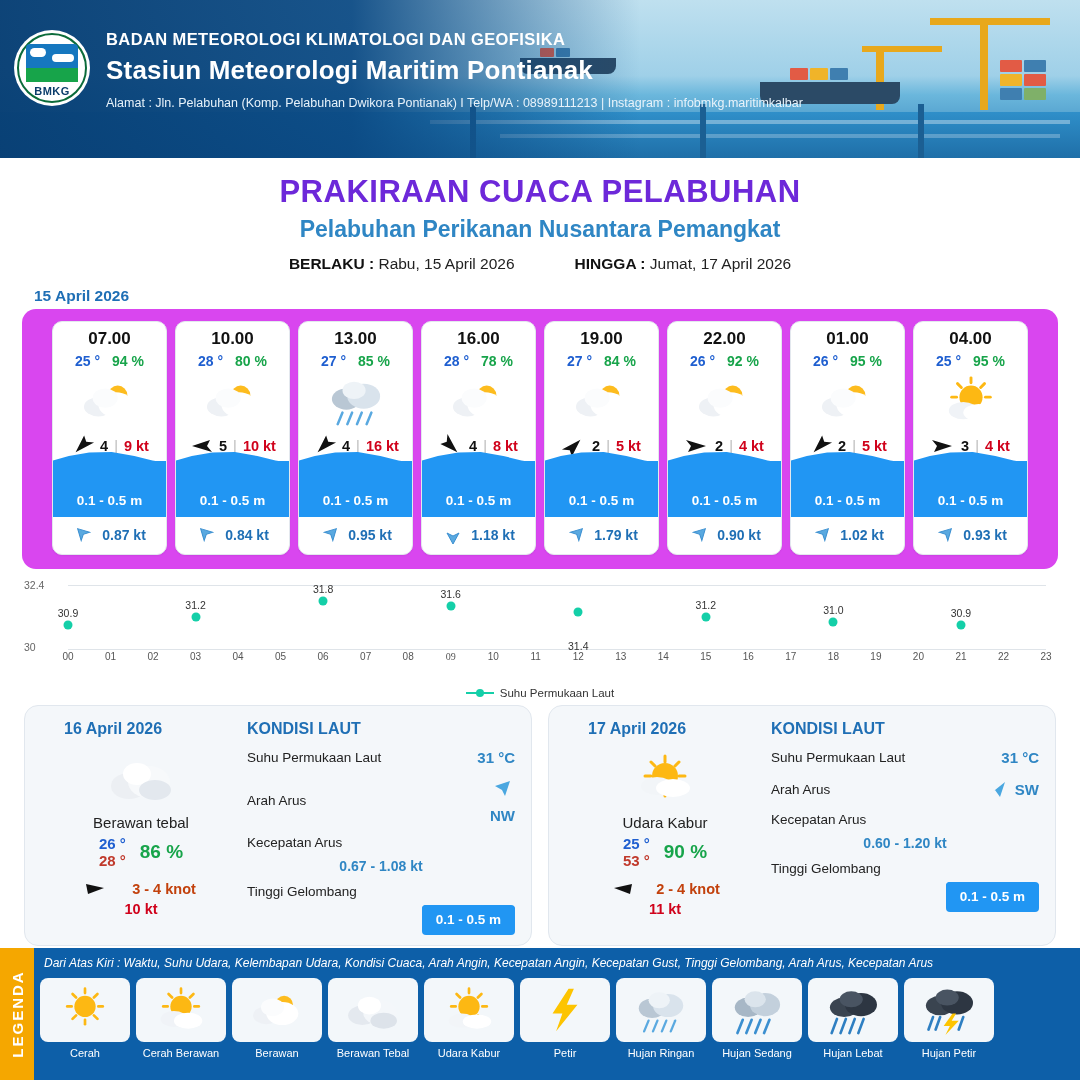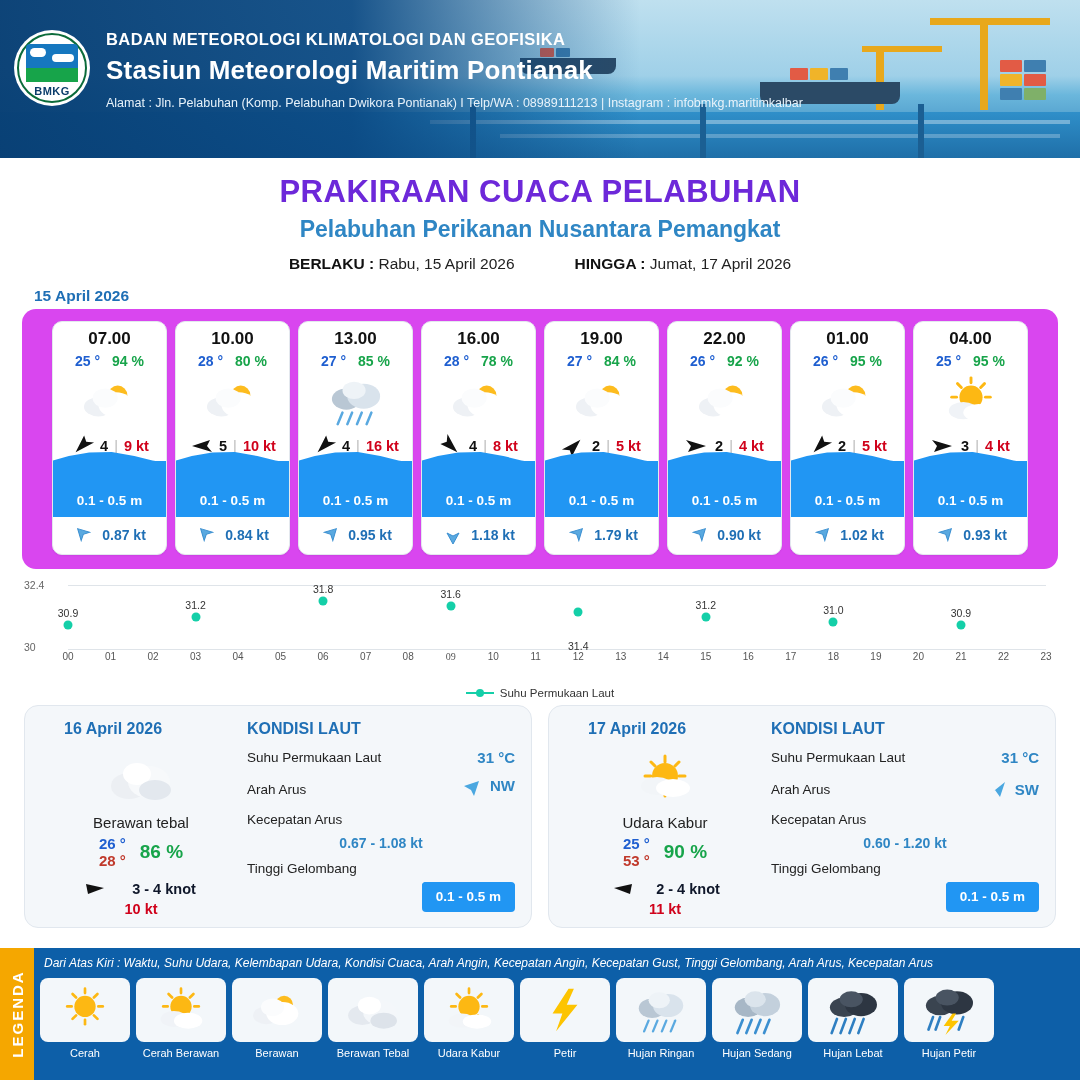--- a/index.html
+++ b/index.html
@@ -99,21 +99,21 @@
   .days { display:flex; gap:16px; margin:6px 24px 0 24px; }
   .daybox { flex:1; background:#f4f7fa; border:1px solid #e1e7ee; border-radius:14px; padding:14px 16px 10px 16px; display:flex; }
   .dleft { width:200px; text-align:center; }
   .ddate { font-size:16px; font-weight:bold; color:#1f6fb5; text-align:left;margin-left:23px; }
   .dicon { height:62px; display:flex; align-items:center; justify-content:center; margin-top:10px; }
   .dcond { font-size:15px; color:#222; margin-top:4px; }
   .dtemps { display:flex; justify-content:center; align-items:center; gap:14px; margin-top:4px; }
   .dtmin { color:#1f5fd0; font-size:15px; font-weight:bold; }
   .dtmax { color:#c0392b; font-size:15px; font-weight:bold; }
   .dhum { color:#17a44a; font-size:19px; font-weight:bold; }
-  .dwind { display:flex; align-items:flex-start; justify-content:center; gap:24px; margin-top:12px; font-size:14.5px; font-weight:bold; color:#0f172a; }
+  .dwind { display:flex; align-items:flex-start; justify-content:center; gap:24px; margin-top:12px; font-size:14.5px; font-weight:bold; color:#c2410c; }
   .dgust { color:#d0021b; font-size:14.5px; font-weight:bold; margin-top:4px; }
   .dright { flex:1; padding-left:6px; }
   .dtitle { font-size:16px; font-weight:bold; color:#1f6fb5; margin-bottom:8px; }
   .drow { display:flex; justify-content:space-between; align-items:center; font-size:13.5px; color:#222; margin-top:11px; }
   .dval { color:#2f86c4; font-size:15px; font-weight:bold; }
   .dval2 { color:#2f86c4; font-size:14px; font-weight:bold; }
   .wavebadge { background:#2196f3; color:#fff; font-size:13.5px; font-weight:bold;
     border-radius:4px; padding:7px 14px 8px 14px; position:relative; overflow:hidden; }
   .wavebadge:before{
     content:""; position:absolute; left:0; top:-9px; width:100%; height:16px; background:#2196f3;
@@ -592,21 +592,21 @@
       <div class="dgust">10 kt</div>
     </div>
     <div class="dright">
       <div class="dtitle">KONDISI LAUT</div>
       <div class="drow">
         <span>Suhu Permukaan Laut</span>
         <span class="dval">31 °C</span>
       </div>
       <div class="drow">
         <span>Arah Arus</span>
-        <span style="display:flex;align-items:flex-start;gap:6px;">
+        <span style="display:flex;align-items:flex-end;gap:6px;flex-direction:column;">
           <svg width="24" height="24" viewBox="0 0 24 24">
             <polygon points="4,9 19,4 14,19 11,13" fill="#4aa7e0"></polygon>
           </svg>
           <span class="dval">NW</span>
         </span>
       </div>
       <div class="drow" style="display:block;">
         <div>Kecepatan Arus</div>
         <div class="dval2" style="text-align:center;margin-top:8px;">0.67 - 1.08 kt</div>
       </div>

